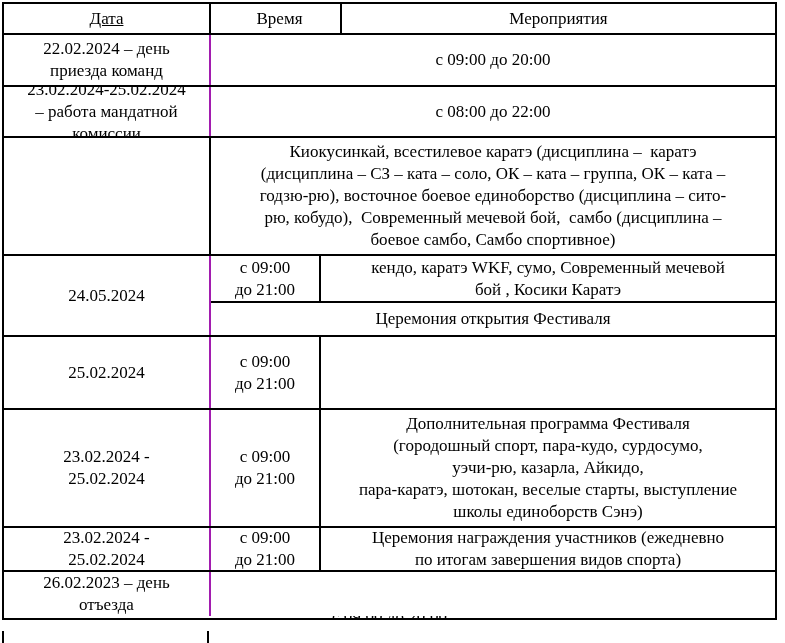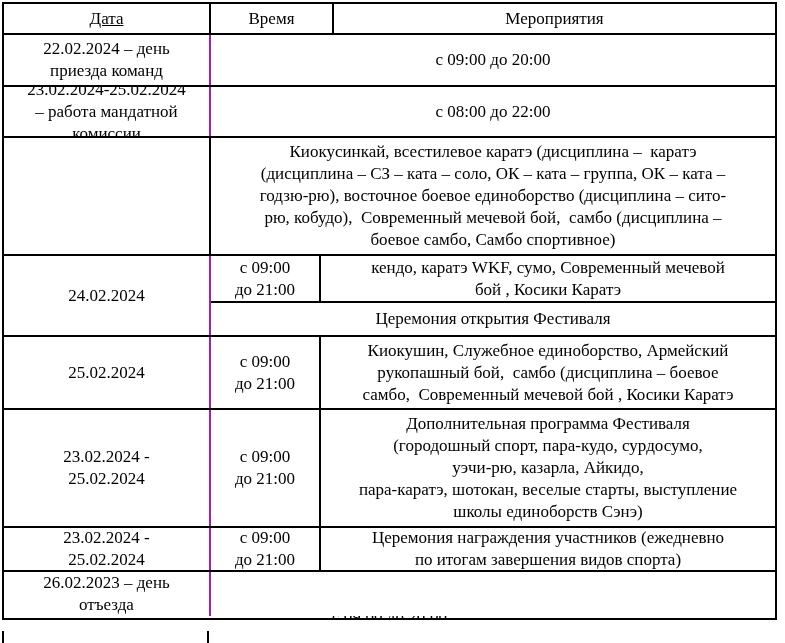--- a/index.html
+++ b/index.html
@@ -28,21 +28,21 @@
     padding: 1px 4px;
     overflow: hidden;
   }
   .txt { white-space: pre-wrap; }
   .c-date   { width: 207px; border-right: 2px solid #a21caf; }
   .c-time   { width: 110px; border-right: 2px solid #000; }
   .c-events { flex: 1; }
   .c-merged { flex: 1; }
   
   .h-date { width: 207px; border-right: 2px solid #000; text-decoration: underline; }
-  .h-time { width: 123px; border-right: 2px solid #000; }
+  .h-time { width: 123px; border-right: 2px solid #000; margin-left: 8px; }
   
   .date-stack { width: 207px; border-right: 2px solid #000; box-sizing: border-box;
                 display: flex; flex-direction: column; }
   .date-stack .sub-top { height: 69px; border-bottom: 2px solid #000; }
   .date-stack .sub-bottom { flex: 1; }
   
   .slot-stack { flex: 1; display: flex; flex-direction: column; }
   .slot-row { display: flex; box-sizing: border-box; }
   .slot-row.first { height: 47px; border-bottom: 2px solid #000; }
   .slot-row.second { flex: 1; }
@@ -109,21 +109,21 @@
       <span class="txt">Киокусинкай, всестилевое каратэ (дисциплина –  каратэ
 (дисциплина – СЗ – ката – соло, ОК – ката – группа, ОК – ката –
 годзю-рю), восточное боевое единоборство (дисциплина – сито-
 рю, кобудо),  Современный мечевой бой,  самбо (дисциплина –
 боевое самбо, Самбо спортивное)</span>
     </div>
   </div>
 
   <div class="row r-feb24">
     <div class="cell c-date">
-      <span class="txt">24.02.2024</span>
+      <span class="txt">24.05.2024</span>
     </div>
     <div class="slot-stack">
       <div class="slot-row first">
         <div class="cell c-time">
           <span class="txt">с 09:00
 до 21:00</span>
         </div>
         <div class="cell c-events">
           <span class="txt">кендо, каратэ WKF, сумо, Современный мечевой
 бой , Косики Каратэ</span>
@@ -137,25 +137,20 @@
     </div>
   </div>
 
   <div class="row r-feb25">
     <div class="cell c-date">
       <span class="txt">25.02.2024</span>
     </div>
     <div class="cell c-time">
       <span class="txt">с 09:00
 до 21:00</span>
-    </div>
-    <div class="cell c-events">
-      <span class="txt">Киокушин, Служебное единоборство, Армейский
-рукопашный бой,  самбо (дисциплина – боевое
-самбо,  Современный мечевой бой , Косики Каратэ</span>
     </div>
   </div>
 
   <div class="row r-program">
     <div class="cell c-date">
       <span class="txt">23.02.2024 -
 25.02.2024</span>
     </div>
     <div class="cell c-time">
       <span class="txt">с 09:00

